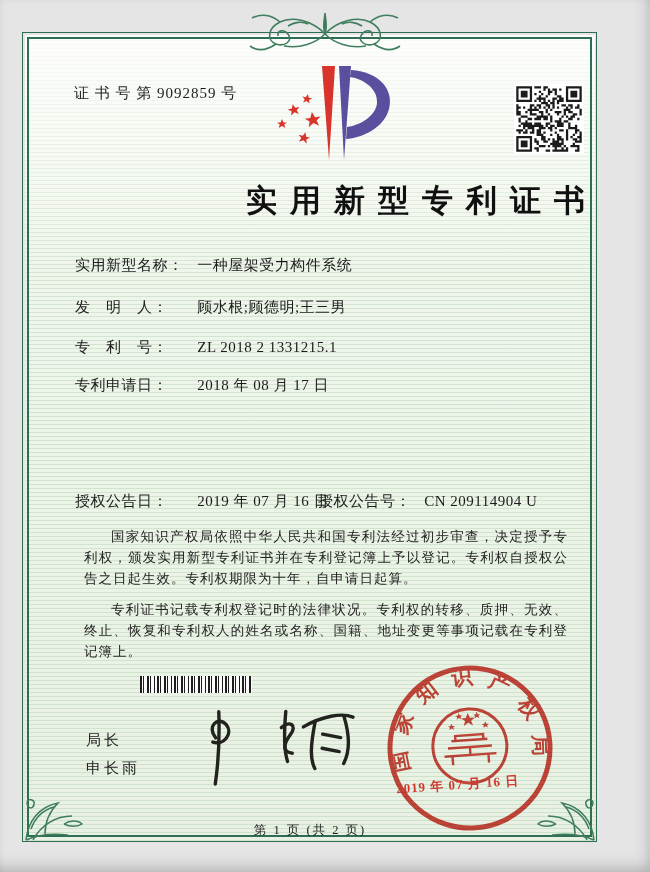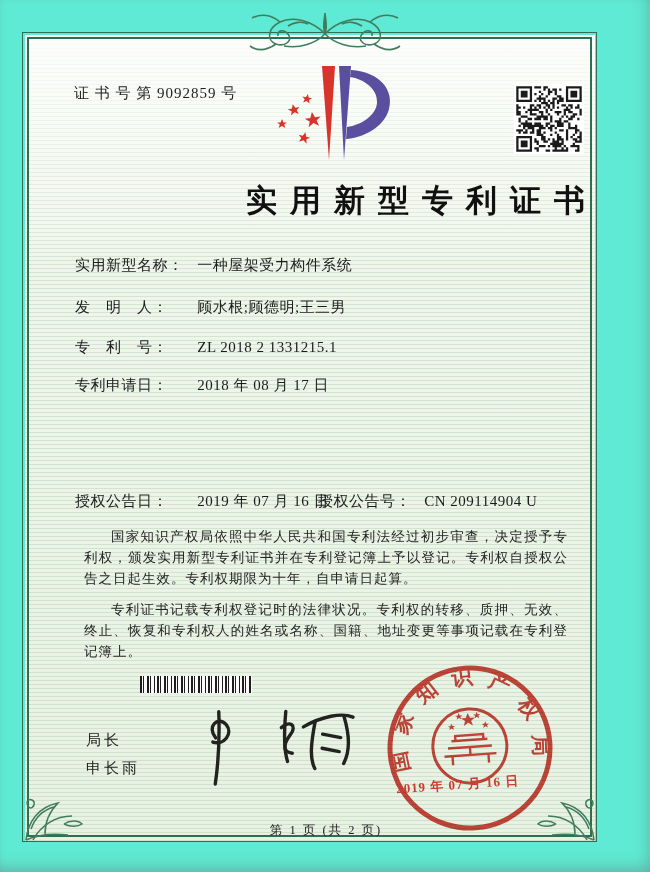--- a/index.html
+++ b/index.html
@@ -1,16 +1,16 @@
 <!DOCTYPE html>
 <html><head>
 <meta charset="utf-8">
 <style>
   html,body{margin:0;padding:0;background:#ffffff;}
-  .page{position:relative;width:650px;height:872px;background:#5eead4;overflow:hidden;
+  .page{position:relative;width:650px;height:872px;background:#e5e5e5;overflow:hidden;
         font-family:"Liberation Serif","DejaVu Serif",serif;
         box-shadow:inset -9px -12px 16px -9px rgba(100,105,100,.45), inset 3px 2px 8px -6px rgba(100,105,100,.3);}
   
   .bg{position:absolute;left:25px;top:35px;width:570px;height:806px;
       background:
         linear-gradient(180deg, rgba(255,255,255,.85) 0%, rgba(255,255,255,0) 30%),
         repeating-linear-gradient(0deg, rgba(140,185,140,.28) 0 1px, rgba(255,255,255,0) 1px 4px),
         linear-gradient(180deg,#f2f7ee,#e8f1e3);}
   .frame-outer{position:absolute;left:22px;top:32px;width:575px;height:810px;border:1.5px solid #2f6e52;box-sizing:border-box;}
   .frame-inner{position:absolute;left:27px;top:37px;width:565px;height:800px;border:2.5px solid #2f6e52;box-sizing:border-box;}
@@ -43,21 +43,21 @@
   .signer{position:absolute;left:86px;top:726px;font-family:"Liberation Sans","DejaVu Sans",sans-serif;
           font-size:15px;color:#222;letter-spacing:3px;line-height:28px;}
   .signature{position:absolute;left:186px;top:700px;width:170px;height:92px;transform:rotate(-2deg);}
 
   .seal{position:absolute;left:382px;top:660px;width:176px;height:176px;transform:rotate(-4deg);
         opacity:.93;mix-blend-mode:multiply;}
   .seal-date{position:absolute;left:396px;top:776px;font-size:13px;font-weight:bold;color:#cf3a30;
              letter-spacing:1px;transform:rotate(-4deg);white-space:nowrap;}
 
   .footer{position:absolute;left:22px;top:822px;width:576px;text-align:center;
-          font-size:12.5px;color:#222;letter-spacing:2px;padding-left:16px;}
+          font-size:12.5px;color:#222;letter-spacing:2px;}
 </style>
 </head>
 <body>
 
 <div class="page">
 
   <svg width="0" height="0" style="position:absolute" aria-hidden="true">
     <defs>
       <path id="star" d="M0,-1 L0.294,-0.309 1,-0.309 0.437,0.118 0.657,0.809 0,0.382 -0.657,0.809 -0.437,0.118 -1,-0.309 -0.294,-0.309 Z"></path>
     </defs>

